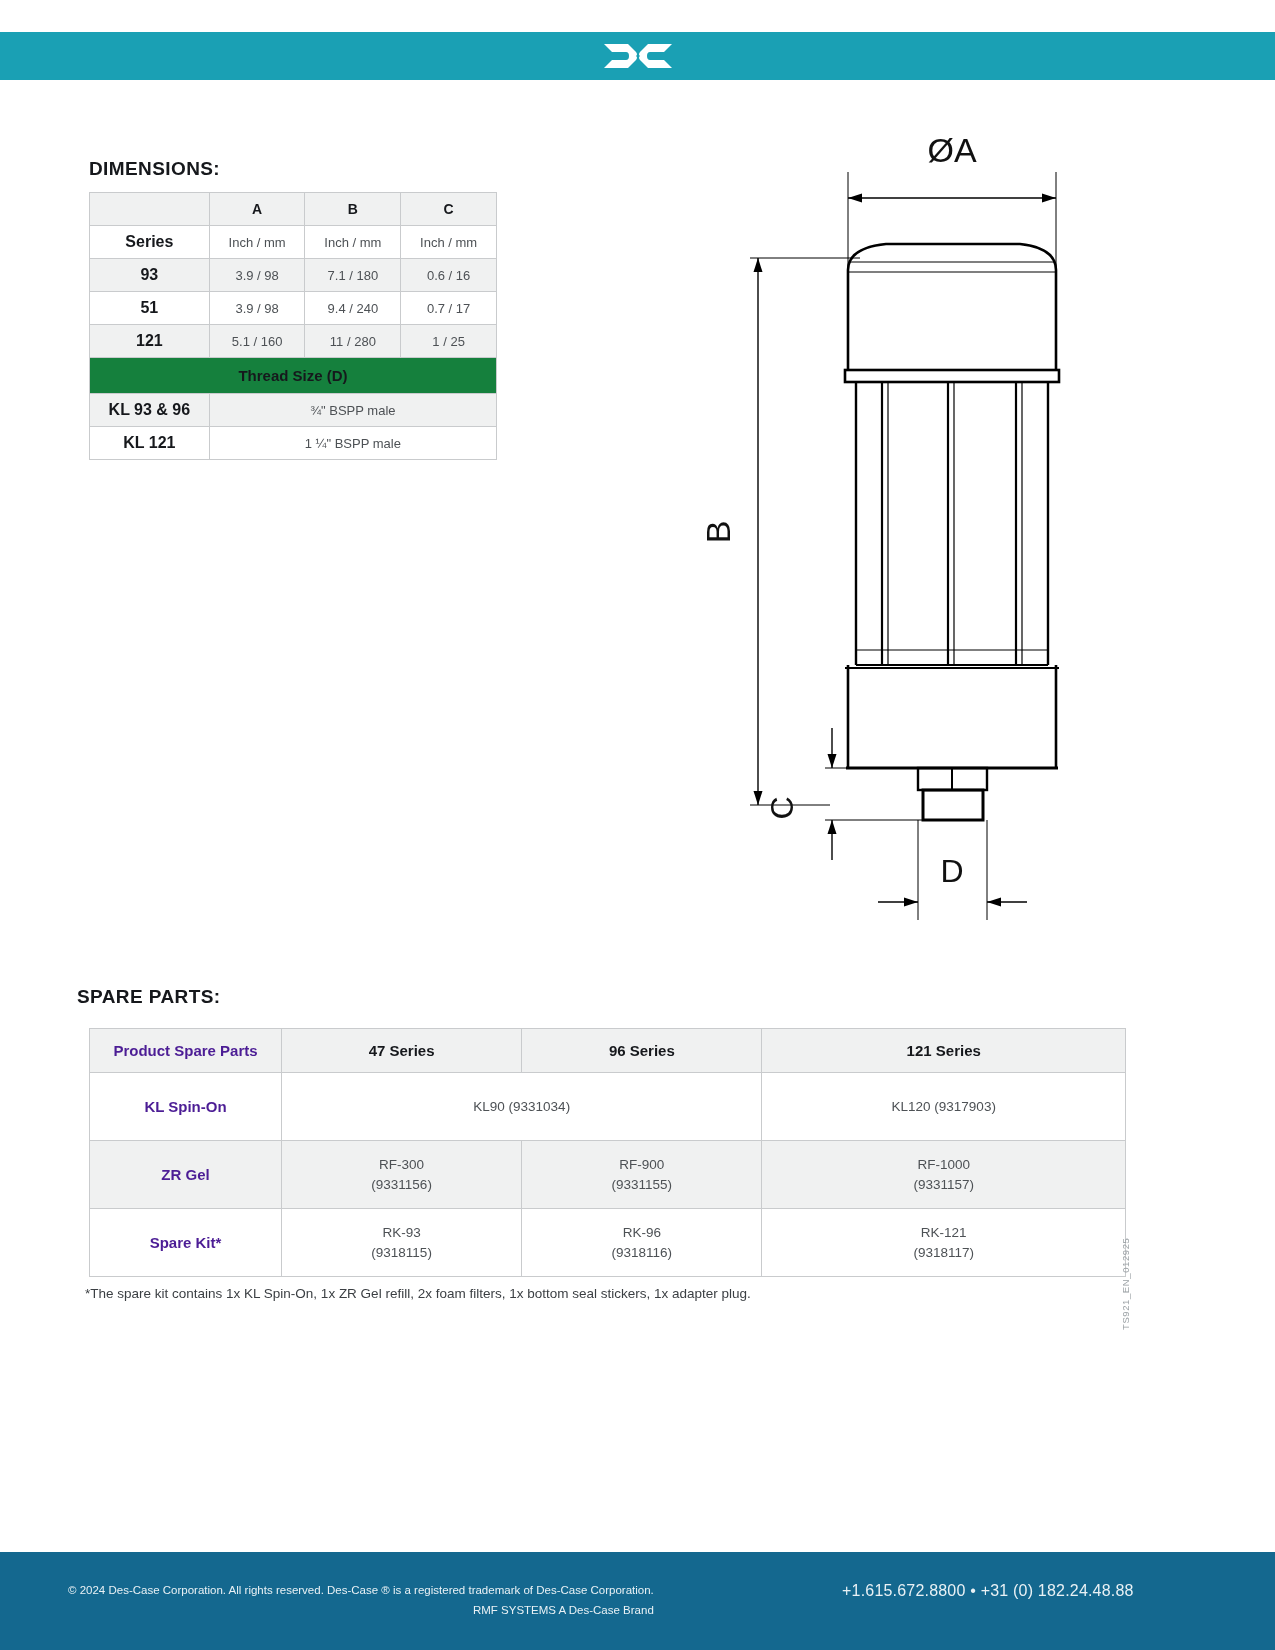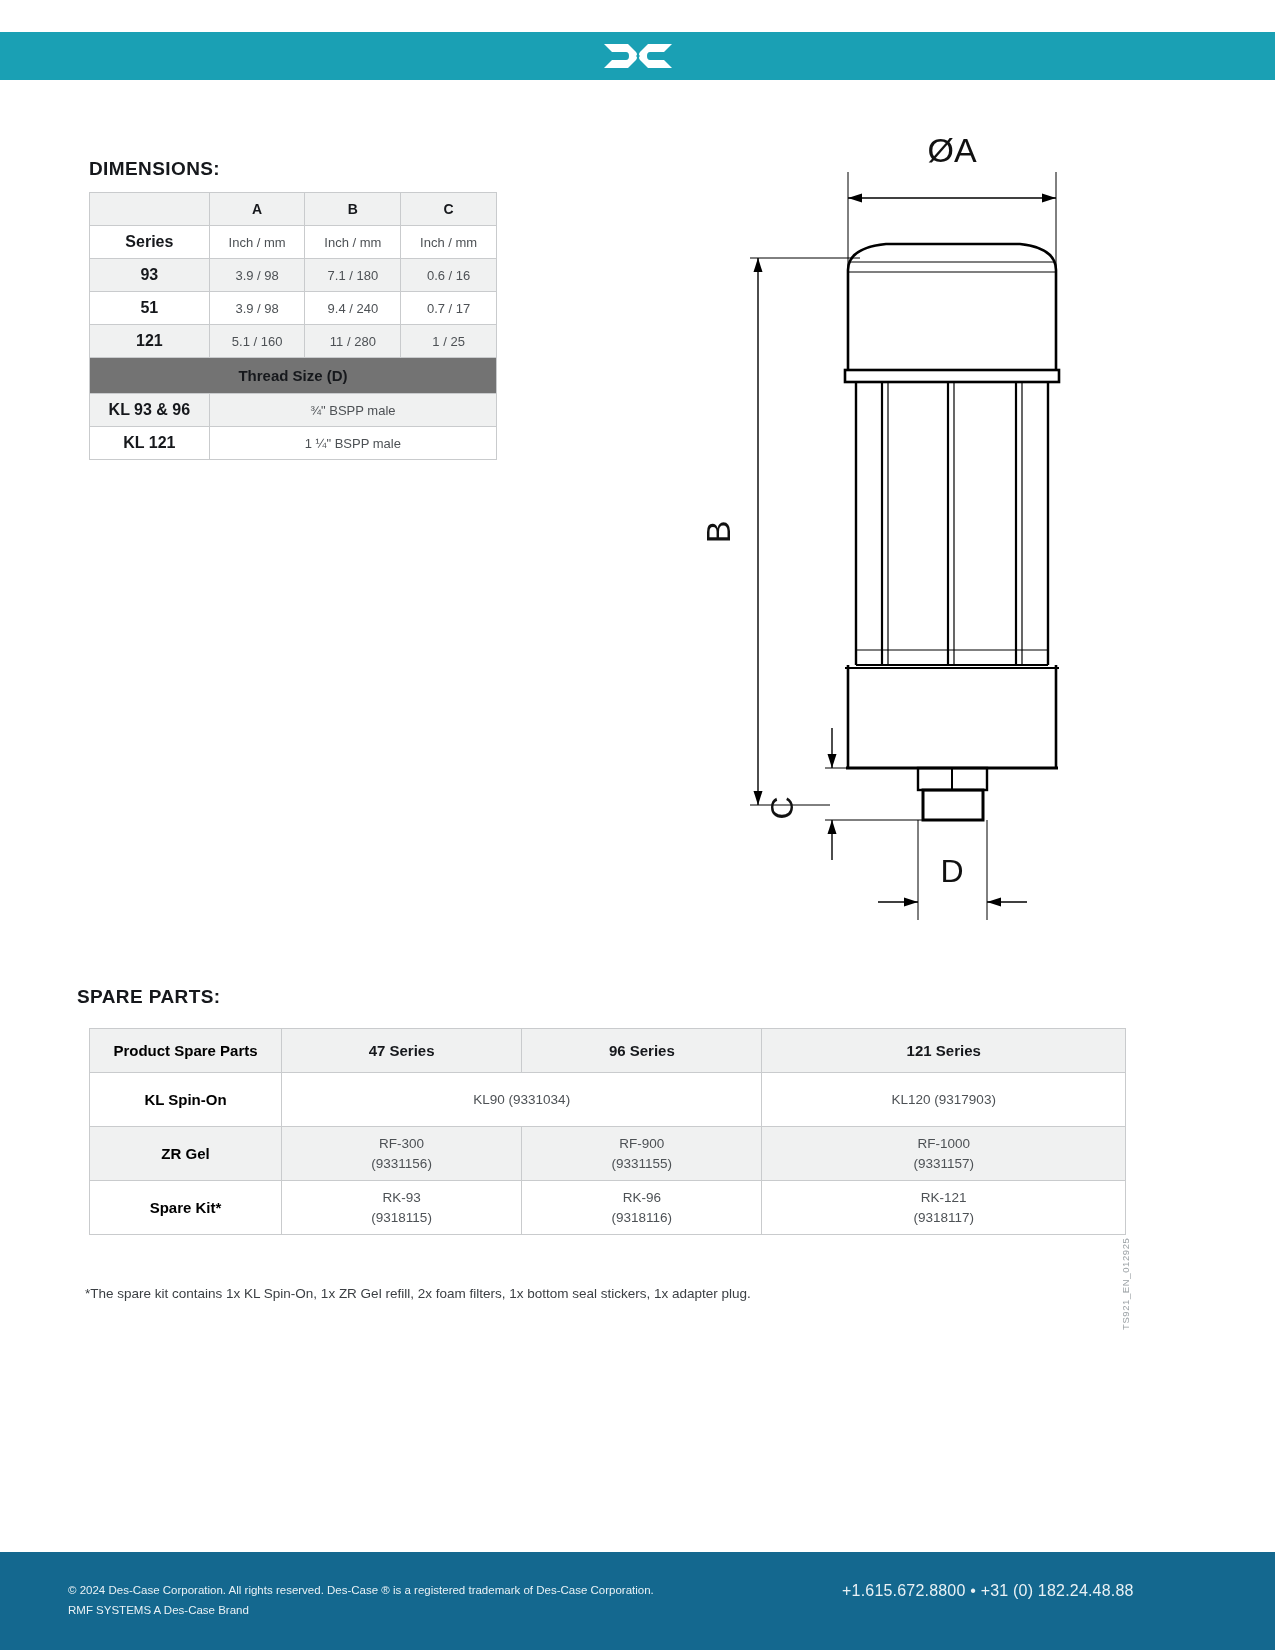--- a/index.html
+++ b/index.html
@@ -52,21 +52,21 @@
   .dim-table .shade { background: #f0f1f1; }
   .dim-table .white { background: #ffffff; }
   .dim-table .hd {
     font-weight: bold; color: #16181c; font-size: 14px;
   }
   .dim-table .lbl {
     font-weight: bold; color: #16181c; font-size: 16px;
   }
   .dim-table .thread-hd {
     font-weight: bold; color: #16181c; font-size: 15px;
-    height: 36px; background: #737373;
+    height: 36px; background: #15803d;
   }
   .dim-table .thread-val { font-size: 13px; color: #4d5155; }
   .col-series { width: 120px; }
   .col-abc { width: 96px; }
 
   
   .spare-table {
     position: absolute; left: 89px; top: 1028px;
     width: 1037px;
     border-collapse: collapse;
@@ -78,25 +78,25 @@
     vertical-align: middle;
     padding: 6px 4px;
     color: #4d5155;
     font-weight: normal;
   }
   .spare-table .hdr-cell {
     background: #f0f1f1; font-weight: bold; color: #16181c;
     font-size: 15px; height: 44px;
   }
   .spare-table .rowlabel {
-    font-weight: bold; color: #000000; font-size: 15px; width: 192px;
+    font-weight: bold; color: #4c1d95; font-size: 15px; width: 192px;
   }
   .spare-table .r-white { background: #ffffff; }
   .spare-table .r-shade { background: #f0f1f1; }
-  .spare-table .tall { height: 54px; }
+  .spare-table .tall { height: 68px; }
   .spare-table .two-line { line-height: 1.45; }
 
   .footnote {
     position: absolute; left: 85px; top: 1286px;
     font-size: 13.5px; color: #3b3f43;
   }
 
   
   .drawing { position: absolute; left: 690px; top: 120px; }
 
@@ -109,20 +109,21 @@
     transform-origin: left top;
     white-space: nowrap;
   }
 
   
   .footer-bar {
     position: absolute; left: 0; bottom: 0;
     width: 1275px; height: 98px;
     background: #14688f;
     color: #e9f1f5;
+    text-align: right;
   }
   .footer-left {
     position: absolute; left: 68px; top: 28px;
     font-size: 11.5px; line-height: 1.75;
   }
   .footer-right {
     position: absolute; left: 842px; top: 30px;
     font-size: 16px; font-weight: normal; letter-spacing: 0.2px;
   }
 </style>

